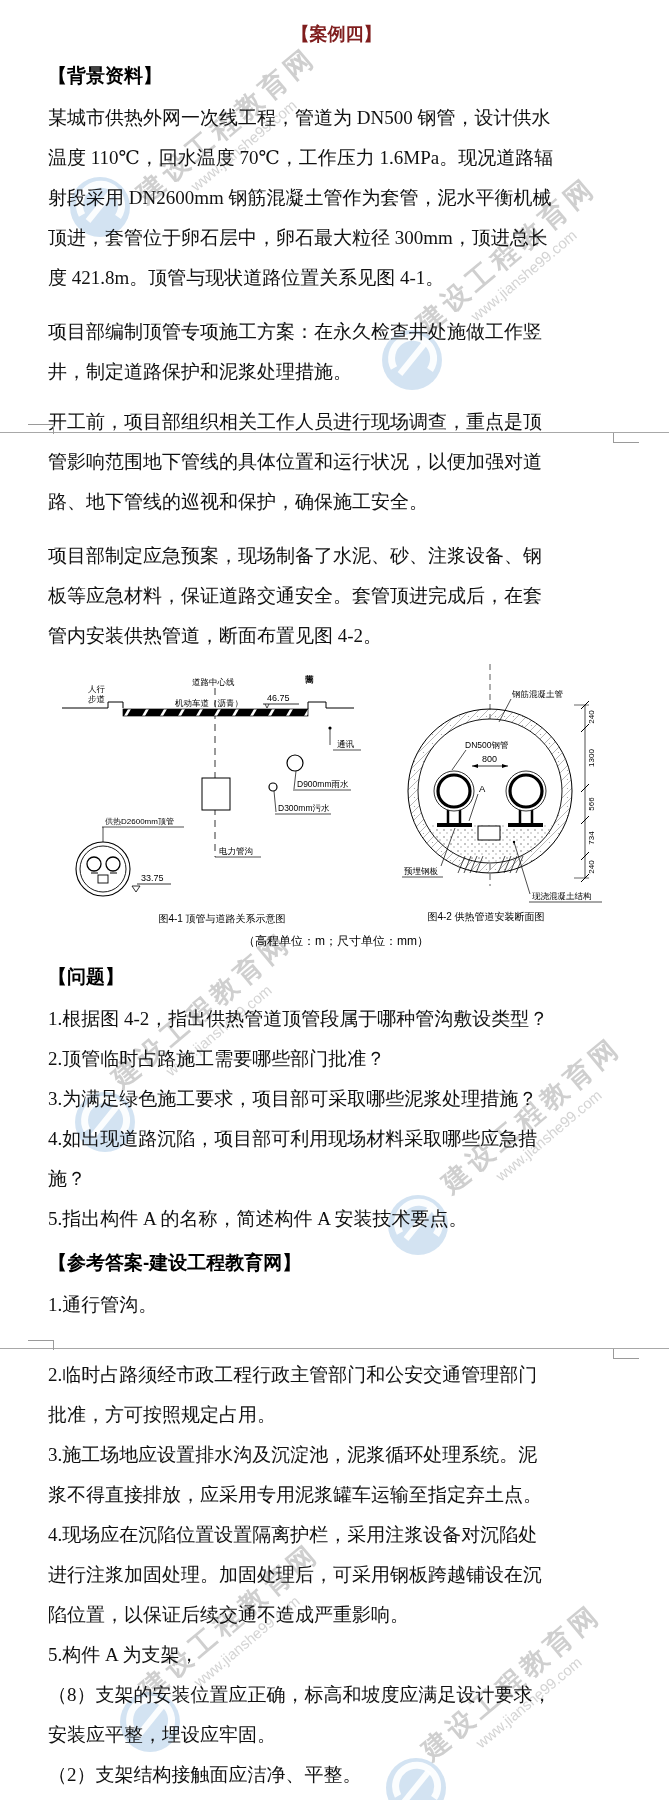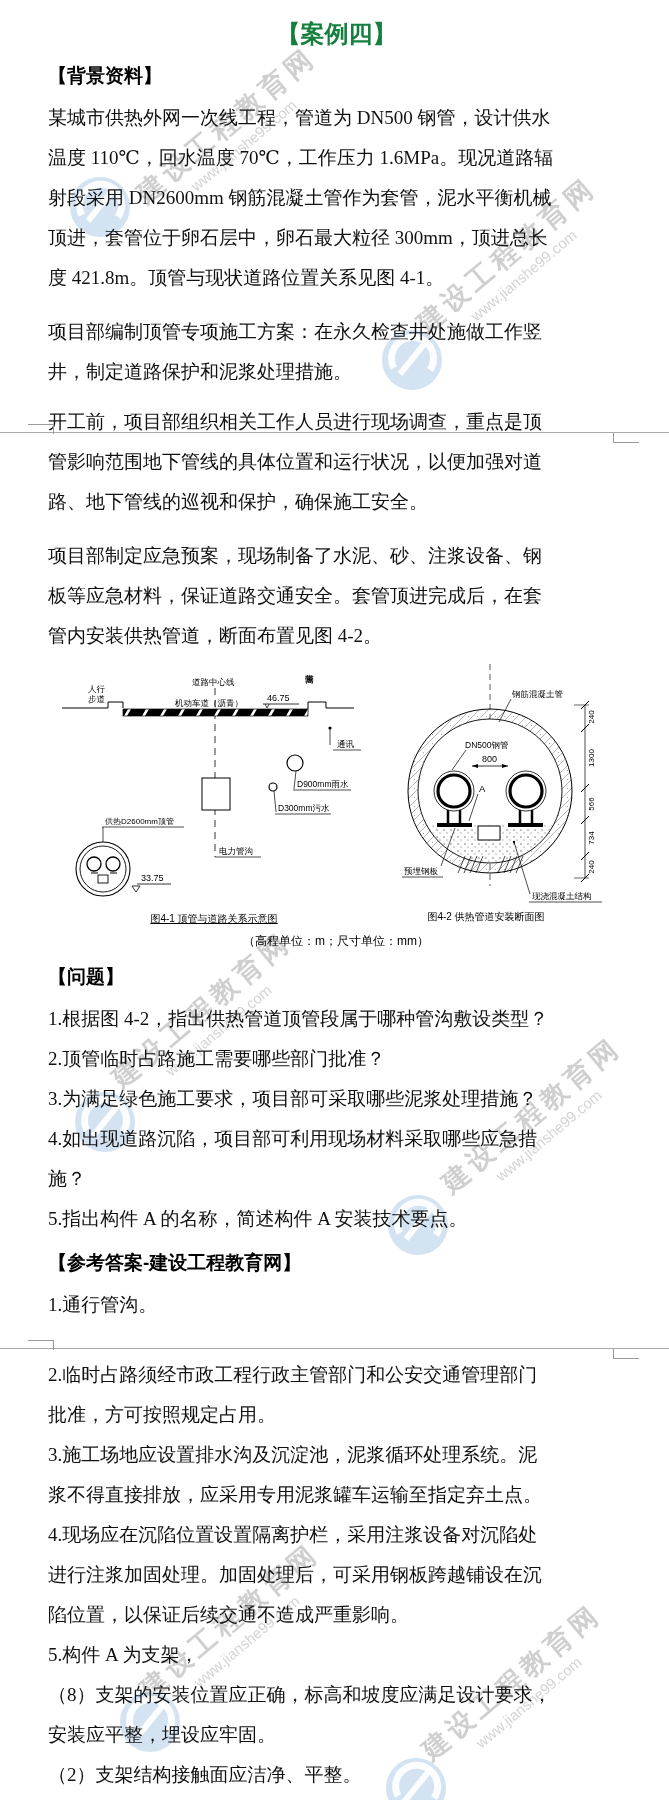--- a/index.html
+++ b/index.html
@@ -1,21 +1,21 @@
 <!DOCTYPE html>
 <html><head>
 <meta charset="utf-8">
 <style>
   html,body{margin:0;padding:0;background:#ffffff;}
   .page{position:relative;width:669px;height:1800px;background:#fff;overflow:hidden;
         font-family:"Liberation Serif","DejaVu Serif",serif;color:#1a1a1a;}
   .content{position:relative;z-index:2;padding:0 44px 0 48px;}
   .doc-title{margin-top:20px;height:28px;line-height:28px;text-align:center;
              font-family:"Liberation Sans","DejaVu Sans",sans-serif;
-             font-size:24px;font-weight:bold;color:#15803d;}
+             font-size:18px;font-weight:bold;color:#7f1d1d;}
   .sec-header{height:28px;line-height:28px;font-family:"Liberation Sans","DejaVu Sans",sans-serif;
               font-size:19px;font-weight:bold;color:#000;}
   .para{font-size:19px;line-height:40px;white-space:pre-line;color:#111;}
   .mt8{margin-top:8px;} .mt10{margin-top:10px;} .mt12{margin-top:12px;}
   .mt14{margin-top:14px;} .mt22{margin-top:30px;}
   
   .wm{position:absolute;z-index:1;transform:rotate(-40deg);text-align:center;pointer-events:none;}
   .wm-main{font-family:"Liberation Sans","DejaVu Sans",sans-serif;font-size:27px;font-weight:bold;
            letter-spacing:5px;color:rgba(140,140,140,0.42);white-space:nowrap;}
   .wm-url{font-family:"Liberation Sans","DejaVu Sans",sans-serif;font-size:15px;
@@ -224,21 +224,21 @@
         <line x1="227" y1="45" x2="227" y2="218" stroke="#000" stroke-width="0.7"></line>
         <path d="M216,45 H231 M216,218 H231" stroke="#000" stroke-width="0.6"></path>
         <path d="M223,49 L231,41 M223,72 L231,64 M223,132 L231,124 M223,164 L231,156 M223,200 L231,192 M223,222 L231,214" stroke="#000" stroke-width="1"></path>
         <text transform="translate(236 57) rotate(-90)" text-anchor="middle" font-size="8">240</text>
         <text transform="translate(236 98) rotate(-90)" text-anchor="middle" font-size="8">1300</text>
         <text transform="translate(236 144) rotate(-90)" text-anchor="middle" font-size="8">566</text>
         <text transform="translate(236 178) rotate(-90)" text-anchor="middle" font-size="8">734</text>
         <text transform="translate(236 207) rotate(-90)" text-anchor="middle" font-size="8">240</text>
       </svg>
 
-      <div class="figcap" style="left:146px;top:256px;width:136px;text-decoration:underline;">图4-1 顶管与道路关系示意图</div>
+      <div class="figcap" style="left:154px;top:256px;width:136px;">图4-1 顶管与道路关系示意图</div>
       <div class="figcap" style="left:418px;top:254px;width:136px;">图4-2 供热管道安装断面图</div>
       <div class="figunits" style="left:243px;top:277px;">（高程单位：m；尺寸单位：mm）</div>
     </div>
 
     <div class="sec-header mt12">【问题】</div>
     <div class="para mt8">1.根据图 4-2，指出供热管道顶管段属于哪种管沟敷设类型？</div>
     <div class="para">2.顶管临时占路施工需要哪些部门批准？</div>
     <div class="para">3.为满足绿色施工要求，项目部可采取哪些泥浆处理措施？</div>
     <div class="para">4.如出现道路沉陷，项目部可利用现场材料采取哪些应急措
 施？</div>

